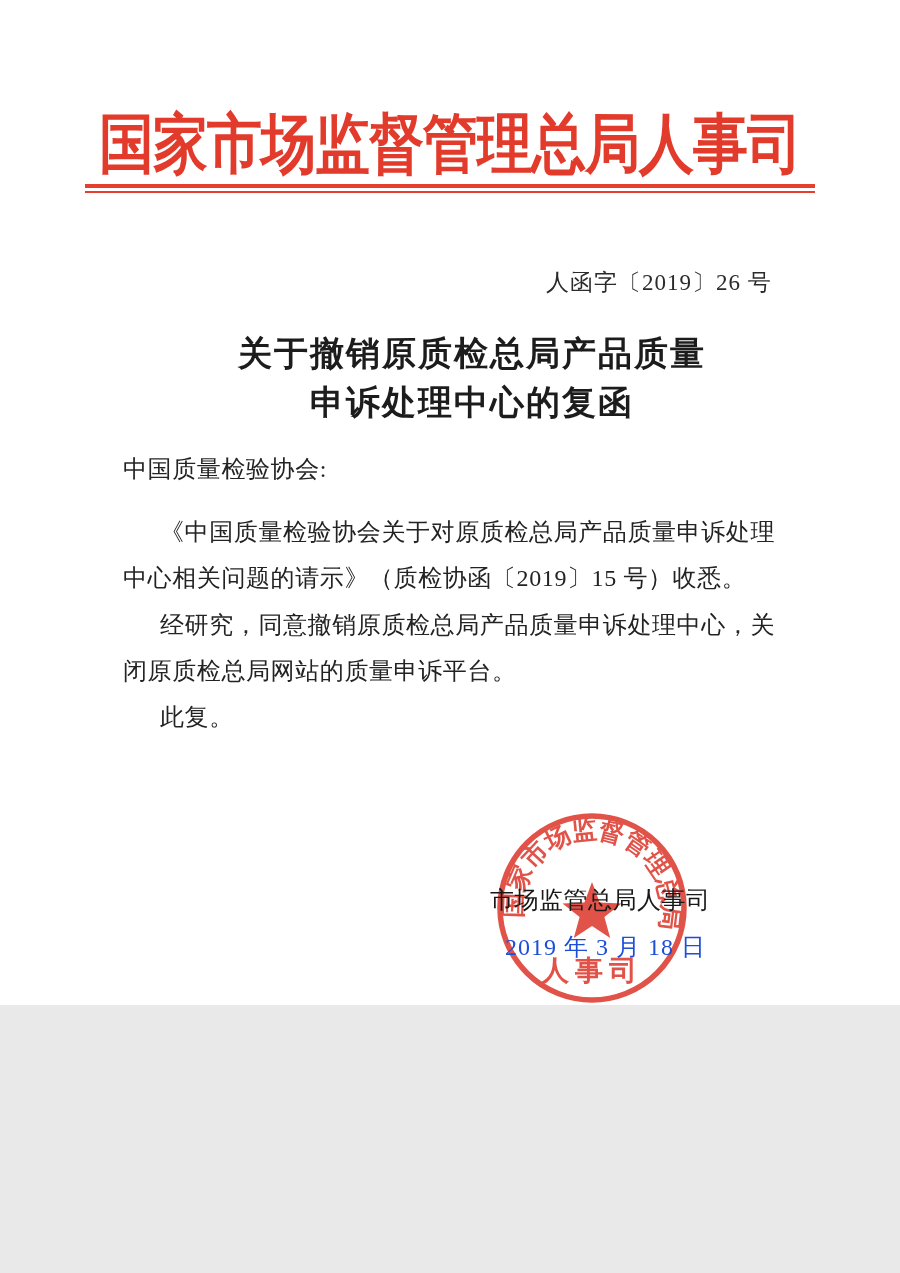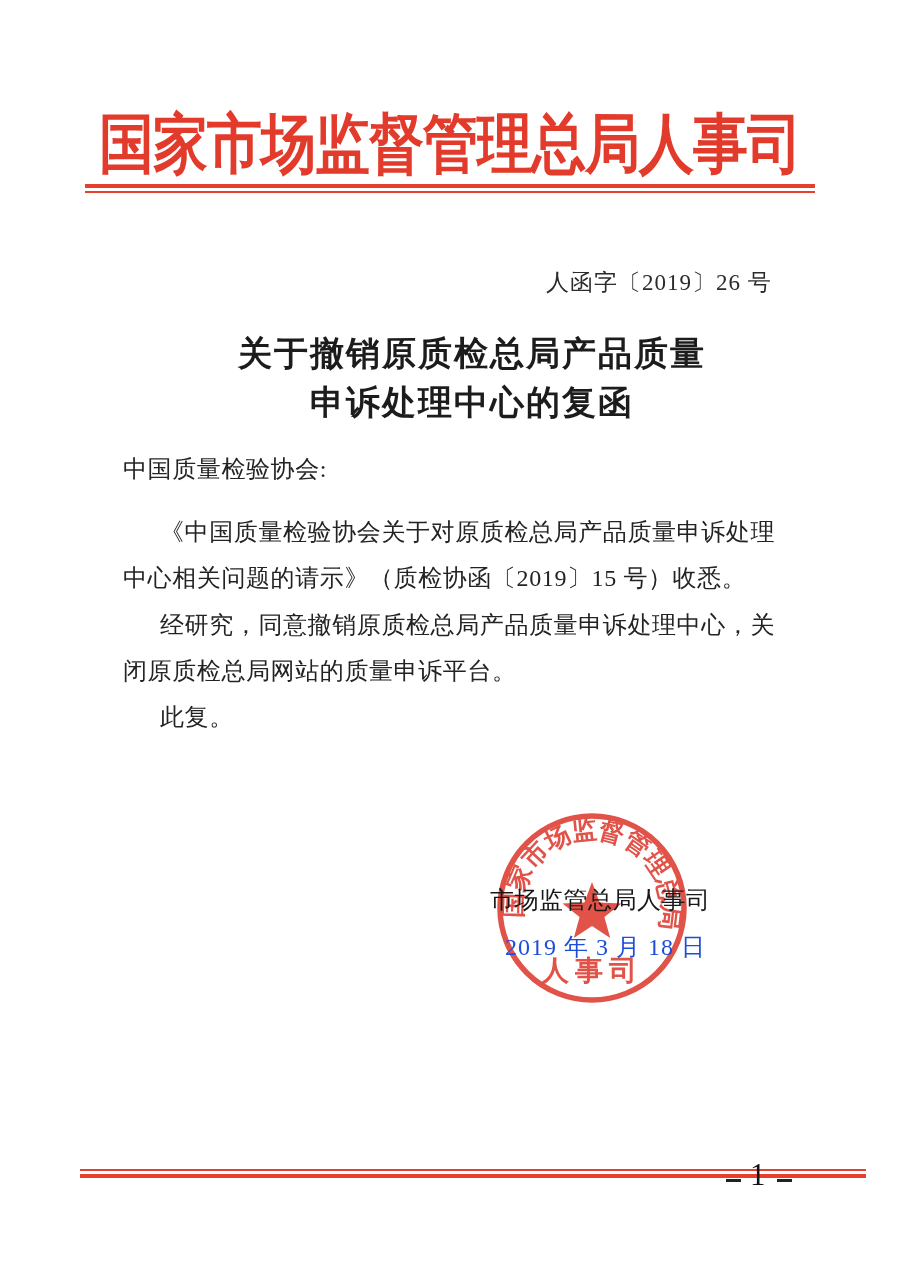--- a/index.html
+++ b/index.html
@@ -1,20 +1,20 @@
 <!DOCTYPE html>
 <html><head>
 <meta charset="utf-8">
 <style>
   * { margin: 0; padding: 0; box-sizing: border-box; }
   html, body { background: #e9e9e9; }
   .page {
     position: relative;
     width: 900px;
-    height: 1273px;
+    height: 1005px;
     background: #ffffff;
     overflow: hidden;
     font-family: "Liberation Serif", "DejaVu Serif", serif;
   }
   
   .masthead {
     position: absolute;
     top: 106px; left: 0;
     width: 100%;
     text-align: center;

